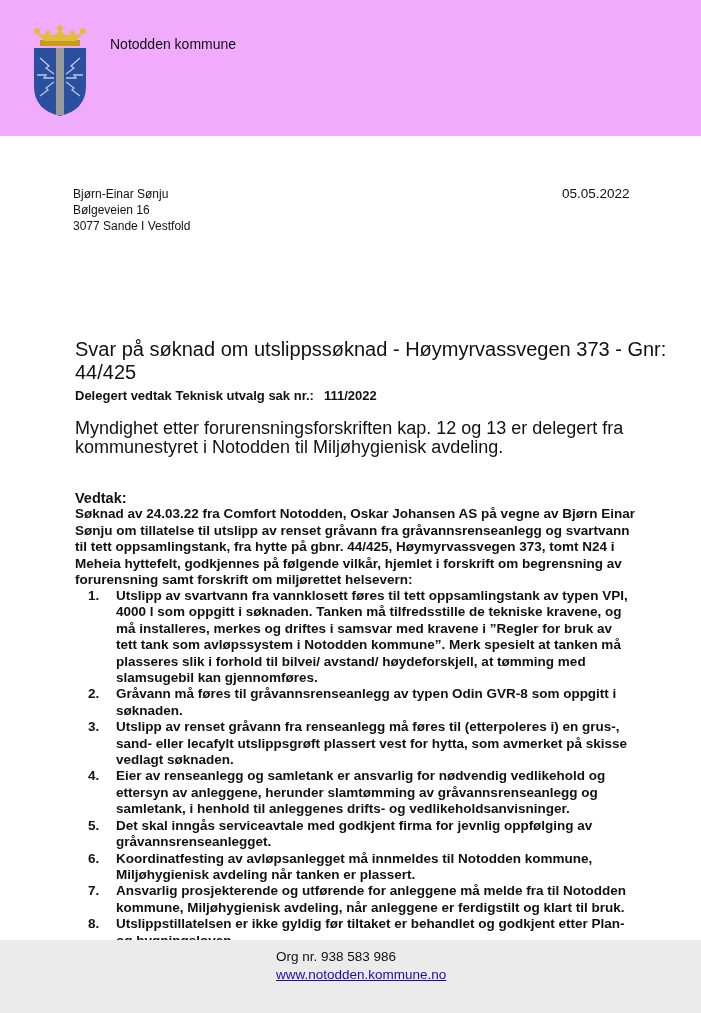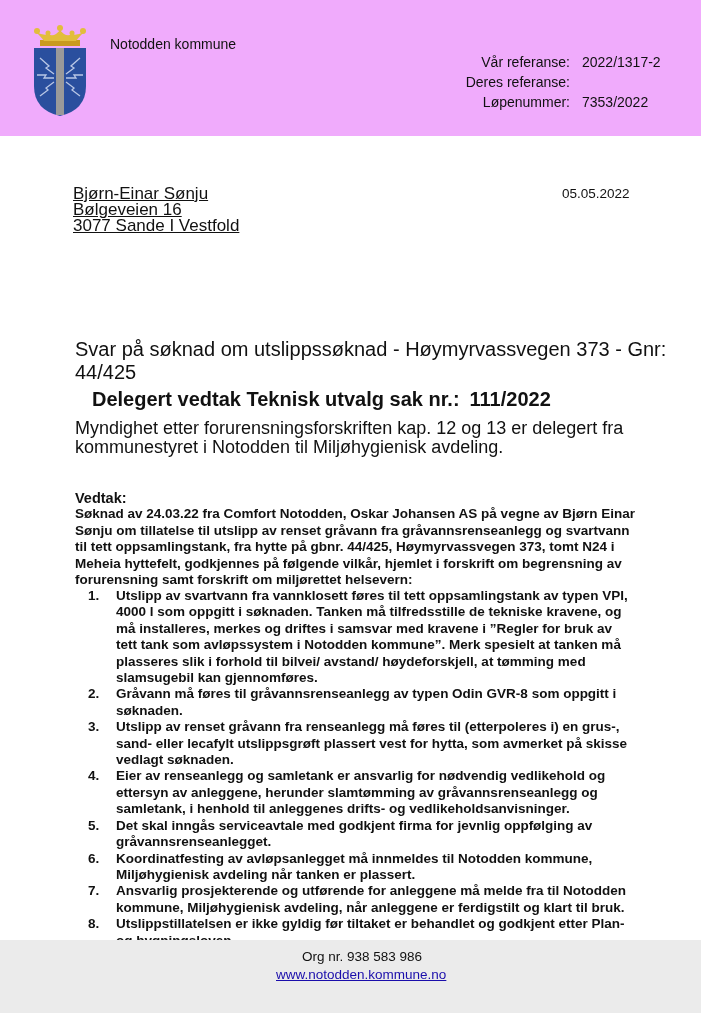--- a/index.html
+++ b/index.html
@@ -5,33 +5,33 @@
   html, body { margin:0; padding:0; }
   body { width:701px; height:1013px; background:#ffffff; position:relative; overflow:hidden;
          font-family:"Liberation Sans", sans-serif; color:#111; }
   .header { position:absolute; left:0; top:0; width:701px; height:136px; background:#f0abfc; }
   .logo { position:absolute; left:30px; top:24px; width:60px; height:94px; }
   .org-name { position:absolute; left:110px; top:36px; font-size:14px; color:#111; }
   .refs { position:absolute; left:430px; top:52px; font-size:14px; }
   .ref-row { display:flex; height:20px; align-items:center; }
   .ref-label { width:140px; text-align:right; }
   .ref-value { margin-left:12px; }
-  .recipient { position:absolute; left:73px; top:186px; font-size:17px; line-height:16px;text-decoration:underline; }
+  .recipient { position:absolute; left:73px; top:186px; font-size:12px; line-height:16px; }
   .date { position:absolute; left:550px; top:186px; font-size:13.5px;margin-left:12px; }
   .subject { position:absolute; left:75px; top:338px; font-size:20px; font-weight:normal; }
-  .delegert { position:absolute; left:92px; top:414px; font-size:20px; font-weight:bold; }
+  .delegert { position:absolute; left:75px; top:414px; font-size:13px; font-weight:bold; }
   .delegert .num { margin-left:10px; }
   .authority { position:absolute; left:75px; top:419px; font-size:18px; line-height:19px; width:560px; }
   .vedtak { position:absolute; left:75px; top:480px; font-size:13.5px; font-weight:bold; line-height:16.4px; width:560px;margin-top:10px; }
   .vedtak-title { font-size:14.5px; }
   .conditions { position:absolute; left:88px; top:588px; width:540px; font-size:13.5px; font-weight:bold; line-height:16.4px; margin:0; padding:0; list-style:none; }
   .conditions li { display:flex; }
   .conditions .n { width:28px; flex:none; }
   .footer { position:absolute; left:0; top:940px; width:701px; height:73px; background:#ebebeb; }
-  .orgnr { position:absolute; left:276px; top:9px; font-size:13.5px;margin-left:26px; }
+  .orgnr { position:absolute; left:276px; top:9px; font-size:13.5px; }
   .website { position:absolute; left:276px; top:27px; font-size:13.5px; color:#1a0dab; text-decoration:underline; }
 </style>
 </head>
 <body>
 
 <div class="header">
   <svg class="logo" viewBox="0 0 60 94">
     <g>
       <rect x="10" y="16" width="40" height="6" fill="#c99a1e"></rect>
       <path d="M6 8 Q12 14 14 17 L46 17 Q48 14 54 8 Q46 12 42 10 Q36 14 30 6 Q24 14 18 10 Q14 12 6 8 Z" fill="#e2bd3c"></path>
@@ -46,34 +46,20 @@
     <g stroke="#b9c7e6" stroke-width="1.3" fill="none">
       <path d="M24 50 L16 44 L19 42 L10 34"></path>
       <path d="M24 54 L14 54 L16 51 L7 51"></path>
       <path d="M24 58 L16 64 L18 66 L10 72"></path>
       <path d="M36 50 L44 44 L41 42 L50 34"></path>
       <path d="M36 54 L46 54 L44 51 L53 51"></path>
       <path d="M36 58 L44 64 L42 66 L50 72"></path>
     </g>
   </svg>
   <div class="org-name">Notodden kommune</div>
-  <div class="refs">
-    <div class="ref-row">
-      <span class="ref-label">Vår referanse:</span>
-      <span class="ref-value">2022/1317-2</span>
-    </div>
-    <div class="ref-row">
-      <span class="ref-label">Deres referanse:</span>
-      <span class="ref-value"></span>
-    </div>
-    <div class="ref-row">
-      <span class="ref-label">Løpenummer:</span>
-      <span class="ref-value">7353/2022</span>
-    </div>
-  </div>
 </div>
 
 <div class="recipient">
   <div>Bjørn-Einar Sønju</div>
   <div>Bølgeveien 16</div>
   <div>3077 Sande I Vestfold</div>
 </div>
 <div class="date">05.05.2022</div>
 
 <div class="subject">Svar på søknad om utslippssøknad - Høymyrvassvegen 373 - Gnr: 44/425</div>

